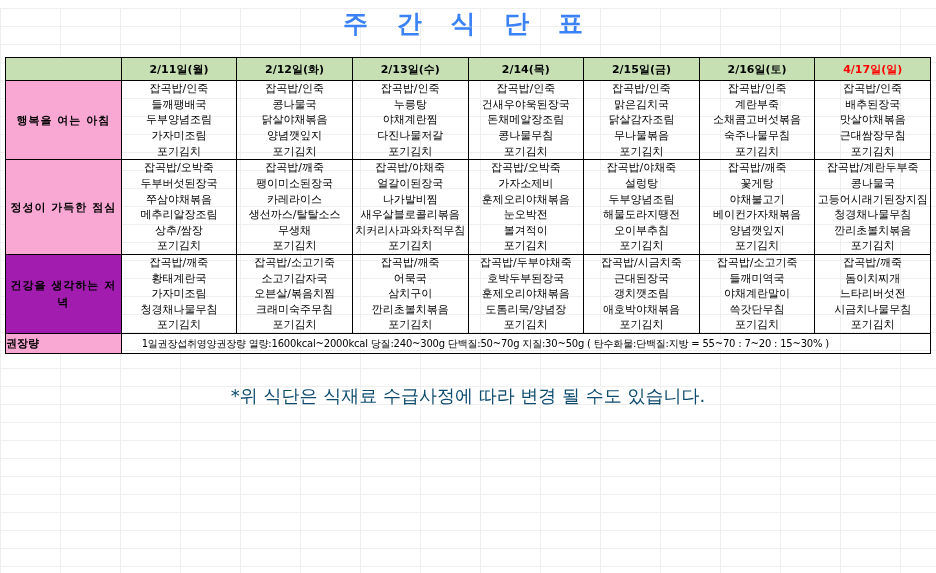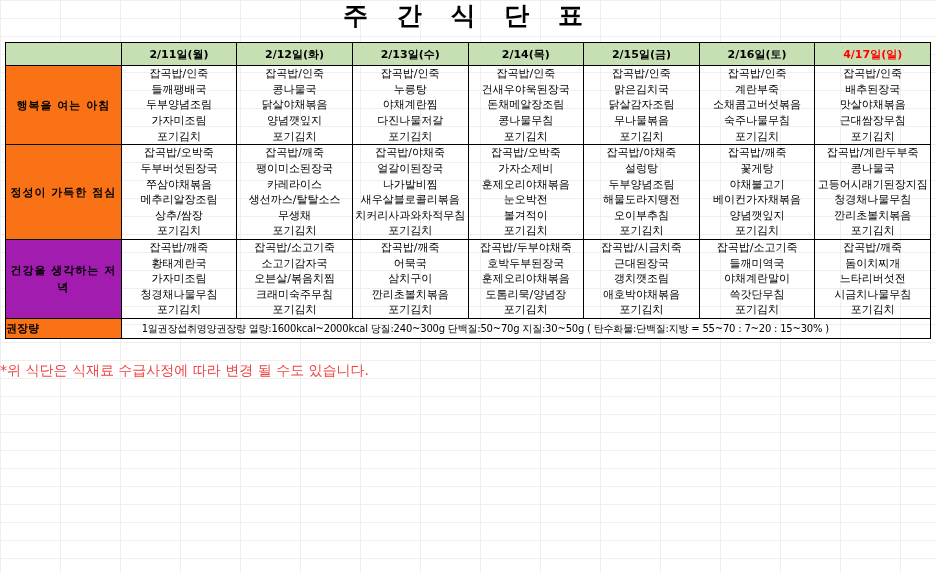--- a/index.html
+++ b/index.html
@@ -21,50 +21,51 @@
       linear-gradient(to right, #e3e3e3 1px, transparent 1px),
       linear-gradient(to bottom, #e3e3e3 1px, transparent 1px);
     background-size:60px 18px;
     opacity:.55;
   }
   .content{position:relative;}
   .title{
     text-align:center;
     font-size:25px;
     font-weight:bold;
-    color:#000000;
+    color:#3b82f6;
     letter-spacing:10px;
     padding:3px 0 4px 0;
     line-height:1.05;
+    margin-top:8px;
   }
   table.menu{
     border-collapse:collapse;
     width:926px;
-    margin:9px 5px;
+    margin:16px 5px;
     table-layout:fixed;
   }
   table.menu td, table.menu th{
     border:1px solid #000;
     vertical-align:middle;
     text-align:center;
     font-size:11px;
     color:#000;
     padding:0;
   }
   thead th{
     background:#c6e0b4;
     height:22px;
     font-size:13px;
     font-weight:bold;
   }
   thead th.corner{background:#c6e0b4;}
   thead th.sun{color:#ff0000;}
   td.rowhead{
     width:62px;
-    background:#f97316;
+    background:#f9a8d4;
     font-size:13px;
     font-weight:bold;
     line-height:1.55;
     letter-spacing:1px;
   }
   td.rowhead.dinner{background:#a21caf;}
   td.meal{
     padding:3px 1px 4px 1px;
     line-height:1.42;
     font-size:11.5px;
@@ -78,24 +79,24 @@
     padding-left:20px;
     letter-spacing:-0.2px;
   }
   tr.nutri td.rowhead{
     text-align:left;
     font-size:11px;
     letter-spacing:0;
     padding-left:0;
   }
   .footnote{
-    text-align:left;
-    font-size:14px;
+    text-align:center;
+    font-size:18px;
     padding-top:14px;
-    color:#ef4444;
+    color:#0c4a6e;
   }
 </style>
 </head>
 <body>
 
 <div class="sheet">
   <div class="bg-grid"></div>
   <div class="content">
 
     <div class="title">주 간 식 단 표</div>

